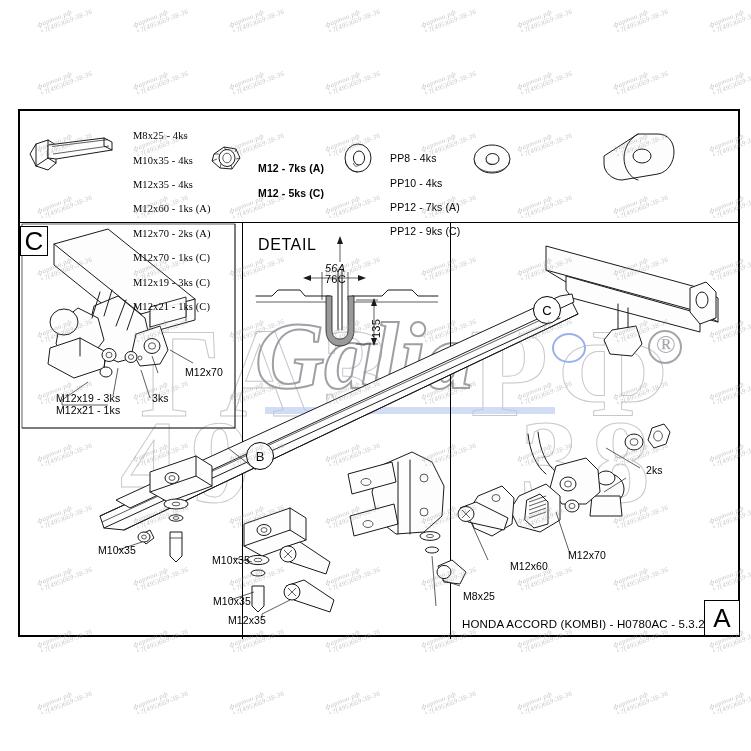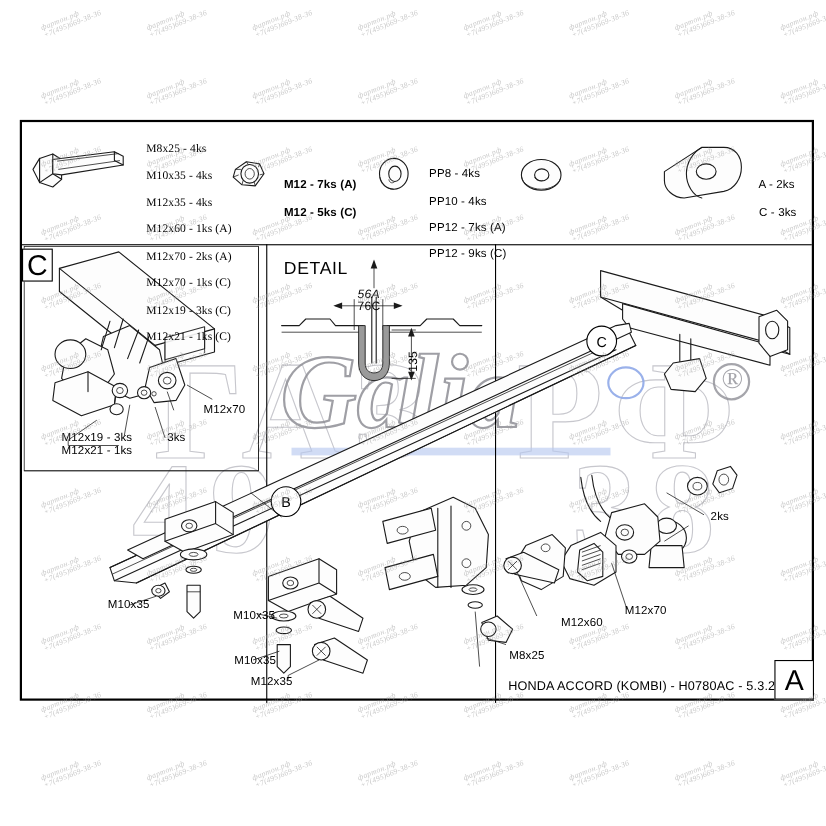--- a/index.html
+++ b/index.html
@@ -313,24 +313,20 @@
   </div>
 
   <div class="lbl lbl-l" style="left:378px;top:140px;">
     <span>PP8 - 4ks</span><br>
     <span>PP10 - 4ks</span><br>
     <span>PP12 - 7ks (A)</span><br>
     <span>PP12 - 9ks (C)</span>
   </div>
 
 
-  <div class="lbl lbl-l" style="left:678px;top:150px;">
-    <span>A - 2ks</span><br>
-    <span>C - 3ks</span>
-  </div>
 
   <div class="detail-t" style="left:258px;top:236px;">DETAIL</div>
   <div class="dimtxt" style="left:325px;top:262px;font-size:11px;font-style:italic;">56A</div>
   <div class="dimtxt" style="left:325px;top:273px;font-size:11px;">76C</div>
   <div class="dimtxt v" style="left:370px;top:338px;font-size:11px;">135</div>
 
   <div class="boxletter" style="left:20px;top:226px;width:28px;height:30px;">C</div>
   <div class="lbl lbl-l" style="left:56px;top:392px;">M12x19 - 3ks</div>
   <div class="lbl lbl-l" style="left:56px;top:404px;">M12x21 - 1ks</div>
   <div class="lbl lbl-l" style="left:152px;top:392px;">3ks</div>

